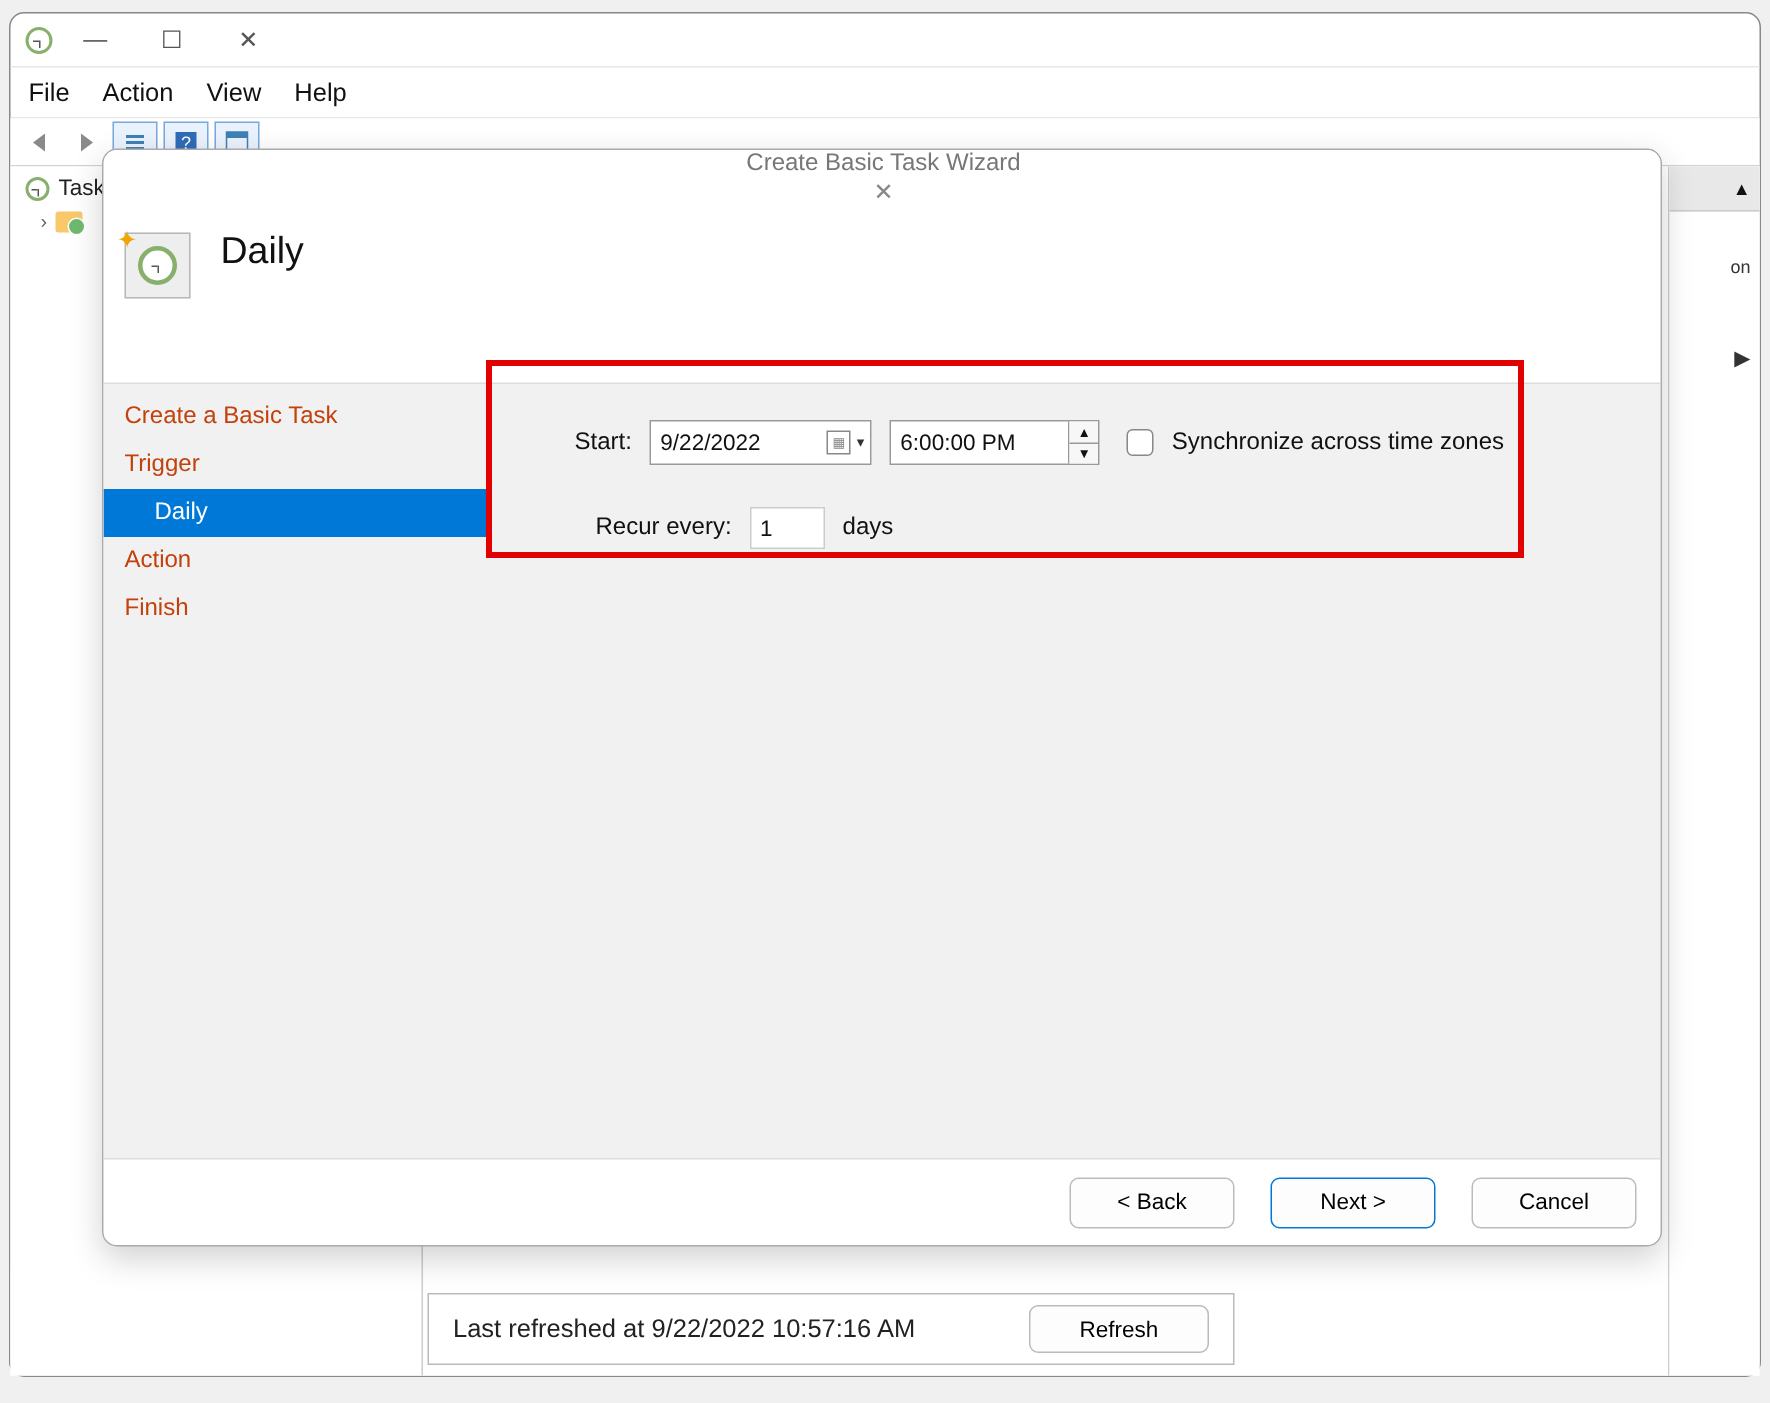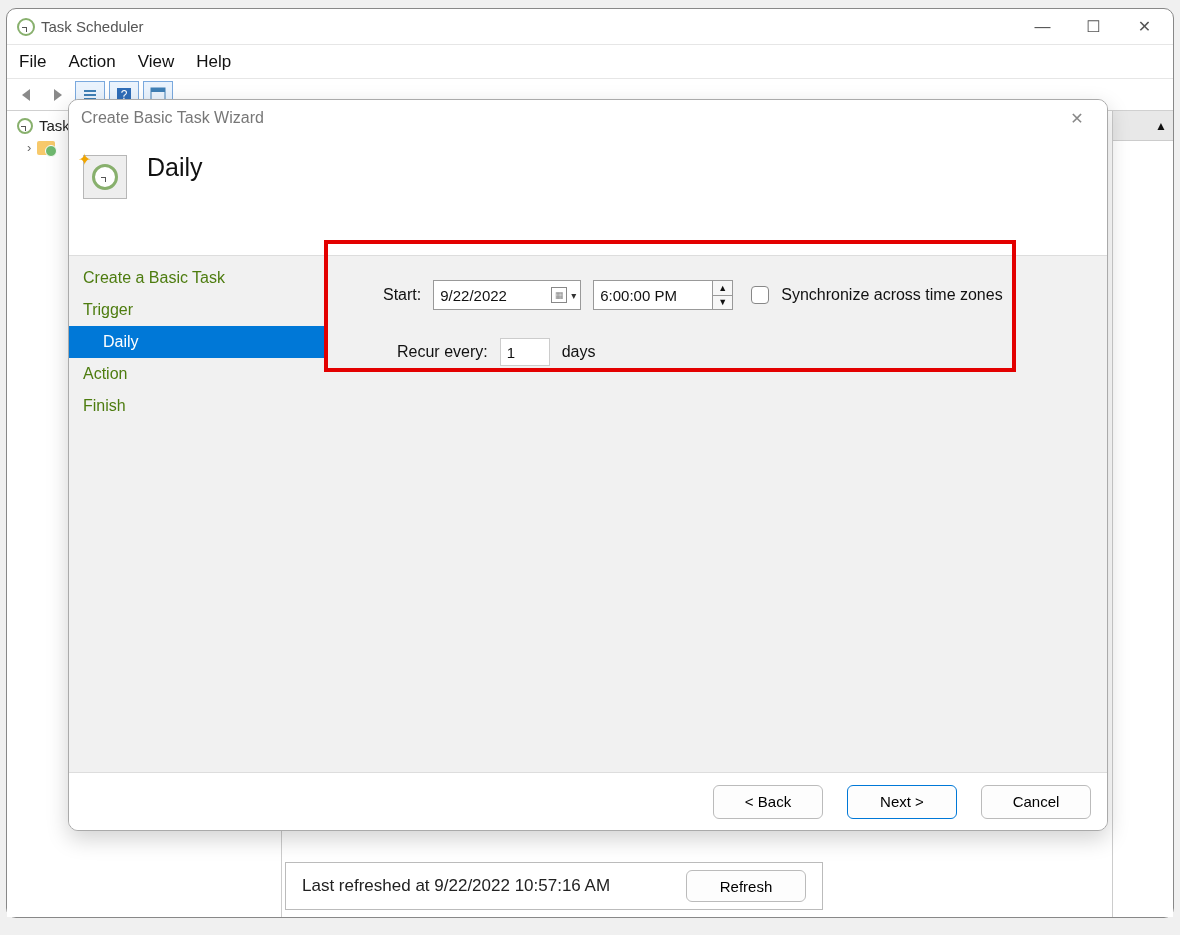--- a/index.html
+++ b/index.html
@@ -247,20 +247,21 @@
       display: flex;
       flex-direction: column;
       overflow: hidden;
     }
     .wizard-title-bar {
       background: #fff;
       height: 36px;
       display: flex;
       align-items: center;
       padding: 0 10px 0 12px;
+      flex-direction: column;
     }
     .wizard-title-bar .title-text {
       flex: 1;
       color: #777;
       font-size: 16px;
     }
     .wizard-title-bar .close {
       width: 40px;
       text-align: center;
       color: #888;
@@ -315,21 +316,21 @@
       width: 258px;
       background: #f1f1f1;
       padding-top: 6px;
     }
     .step-item {
       height: 32px;
       padding-left: 14px;
       display: flex;
       align-items: center;
       font-size: 16px;
-      color: #4d7c0f;
+      color: #c2410c;
       cursor: pointer;
     }
     .step-item.sub {
       padding-left: 34px;
     }
     .step-item.selected {
       background: #0078d7;
       color: #fff;
     }
 
@@ -465,21 +466,20 @@
       border: 1.5px solid #0078d7;
     }
   </style>
 </head>
 <body>
 
 <div class="main-window">
 
   <div class="title-bar">
     <span class="title-icon clock-icon"></span>
-    <span class="title-text">Task Scheduler</span>
     <div class="win-controls">
       <div class="win-btn">—</div>
       <div class="win-btn">☐</div>
       <div class="win-btn">✕</div>
     </div>
   </div>
 
   <div class="menu-bar">
     <span class="menu-item">File</span>
     <span class="menu-item">Action</span>
@@ -532,20 +532,24 @@
         <span> </span>
       </div>
     </div>
 
     <div class="mid-panel"></div>
 
     <div class="right-panel">
       <div class="right-header">
         <span class="collapse">▲</span>
       </div>
+      <div class="right-panel-content">
+        <div>on</div>
+        <div class="arrow">▶</div>
+      </div>
     </div>
 
     <div class="status-bar-mid">
       <span class="txt">Last refreshed at 9/22/2022 10:57:16 AM</span>
       <button class="refresh-btn">Refresh</button>
     </div>
 
   </div>
 </div>
 

